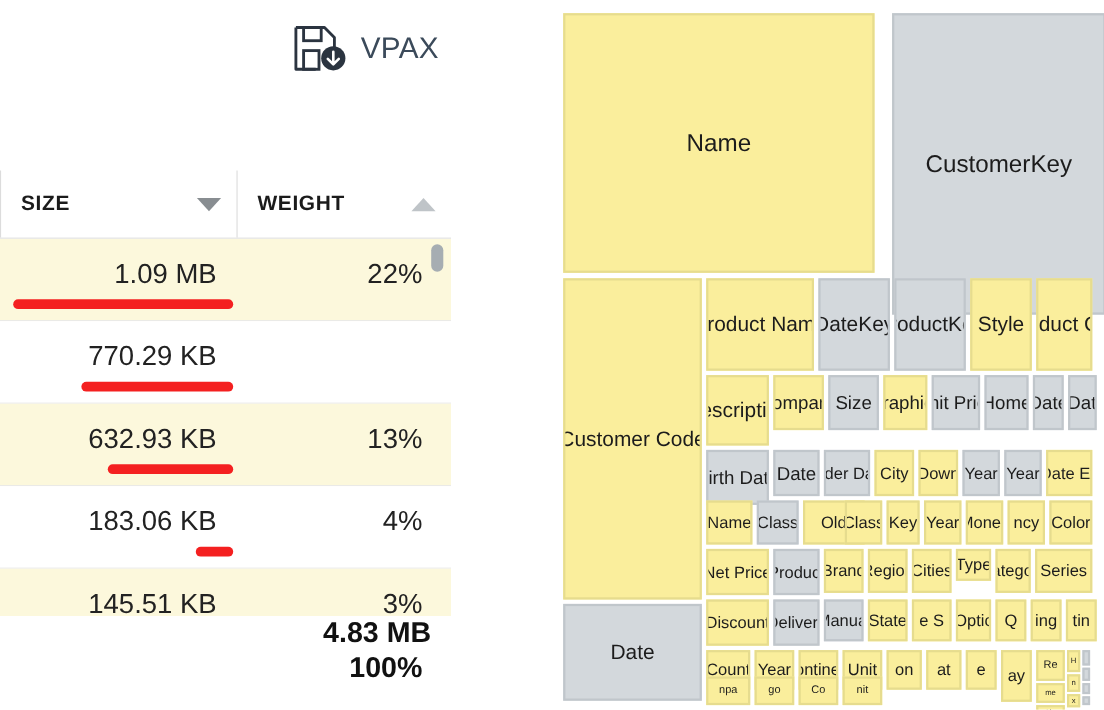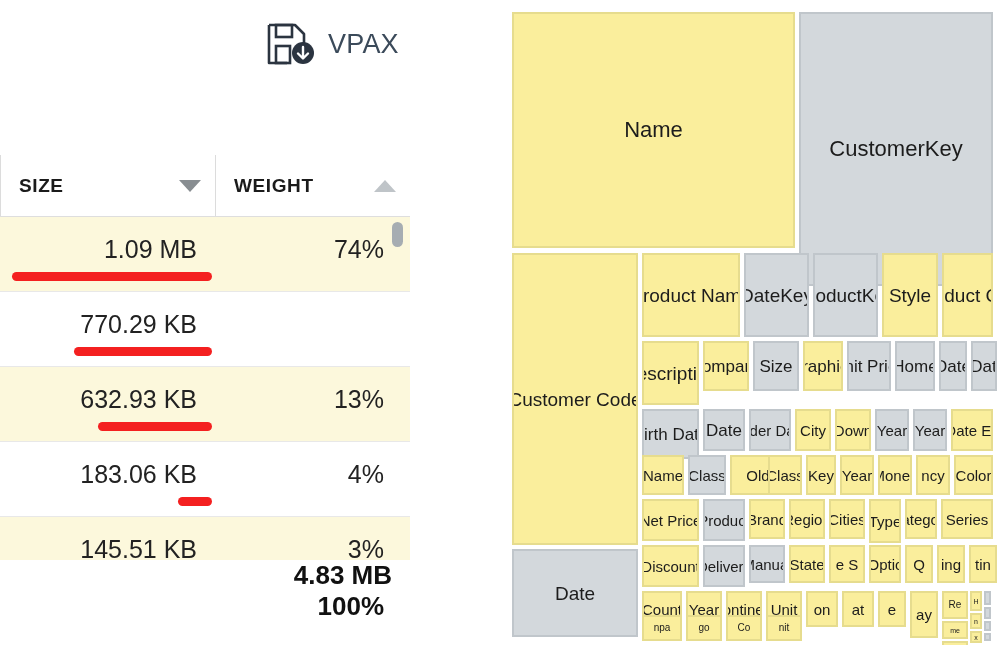--- a/index.html
+++ b/index.html
@@ -177,21 +177,21 @@
         </div>
         <div class="th weight">
           <span class="th-label">WEIGHT</span>
           <span class="sort-ico sort-asc"></span>
         </div>
       </div>
 
       <div id="tbody">
           <div class="row alt">
             <div class="cell size">1.09 MB</div>
-            <div class="cell weight">74%</div>
+            <div class="cell weight">22%</div>
             <div class="bar" style="width: 200px; left: 12px;"></div>
           </div>
           <div class="row">
             <div class="cell size">770.29 KB</div>
             <div class="bar" style="width: 138px; left: 74px;"></div>
           </div>
           <div class="row alt">
             <div class="cell size">632.93 KB</div>
             <div class="cell weight">13%</div>
             <div class="bar" style="width: 114px; left: 98px;"></div>
@@ -217,21 +217,21 @@
         <div class="tf-cell weight">100%</div>
       </div>
 
     </div>
   </div>
 
   <div id="treemap">
       <div class="tile y big" style="left: 4px; top: 4px; width: 283px; height: 236px;">
         <span class="lbl">Name</span>
       </div>
-      <div class="tile g big" style="left: 291px; top: 4px; width: 194px; height: 274px;">
+      <div class="tile g big" style="left: 303px; top: 4px; width: 194px; height: 274px;">
         <span class="lbl">CustomerKey</span>
       </div>
       <div class="tile y " style="left: 4px; top: 245px; width: 126px; height: 292px;">
         <span class="lbl">Customer Code</span>
       </div>
       <div class="tile g " style="left: 4px; top: 541px; width: 126px; height: 88px;">
         <span class="lbl">Date</span>
       </div>
       <div class="tile y " style="left: 134px; top: 245px; width: 98px; height: 84px;">
         <span class="lbl">Product Name</span>
@@ -331,21 +331,21 @@
       </div>
       <div class="tile y xs" style="left: 241px; top: 491px; width: 36px; height: 40px;">
         <span class="lbl">Brand</span>
       </div>
       <div class="tile y xs" style="left: 281px; top: 491px; width: 36px; height: 40px;">
         <span class="lbl">Region</span>
       </div>
       <div class="tile y xs" style="left: 321px; top: 491px; width: 36px; height: 40px;">
         <span class="lbl">Cities</span>
       </div>
-      <div class="tile y xs" style="left: 361px; top: 491px; width: 32px; height: 44px;">
+      <div class="tile y xs" style="left: 361px; top: 491px; width: 32px; height: 29px;">
         <span class="lbl">Type</span>
       </div>
       <div class="tile y xs" style="left: 397px; top: 491px; width: 32px; height: 40px;">
         <span class="lbl">Category</span>
       </div>
       <div class="tile y xs" style="left: 433px; top: 491px; width: 52px; height: 40px;">
         <span class="lbl">Series</span>
       </div>
       <div class="tile y xs" style="left: 134px; top: 537px; width: 57px; height: 42px;">
         <span class="lbl">Discount</span>

